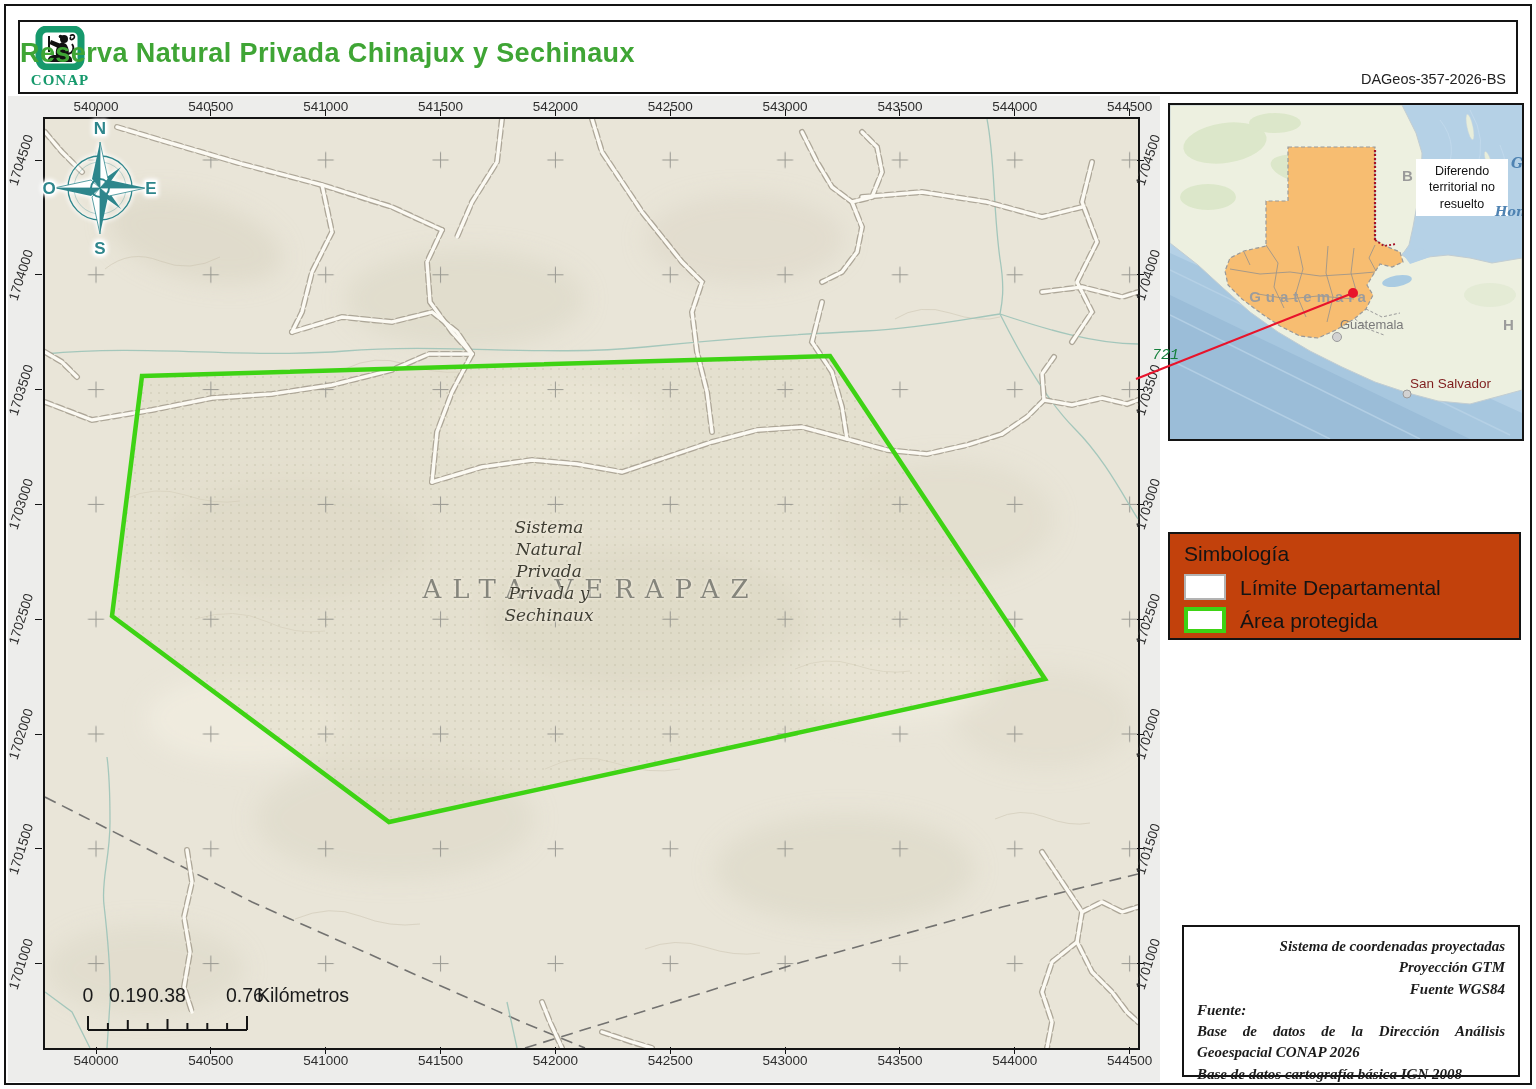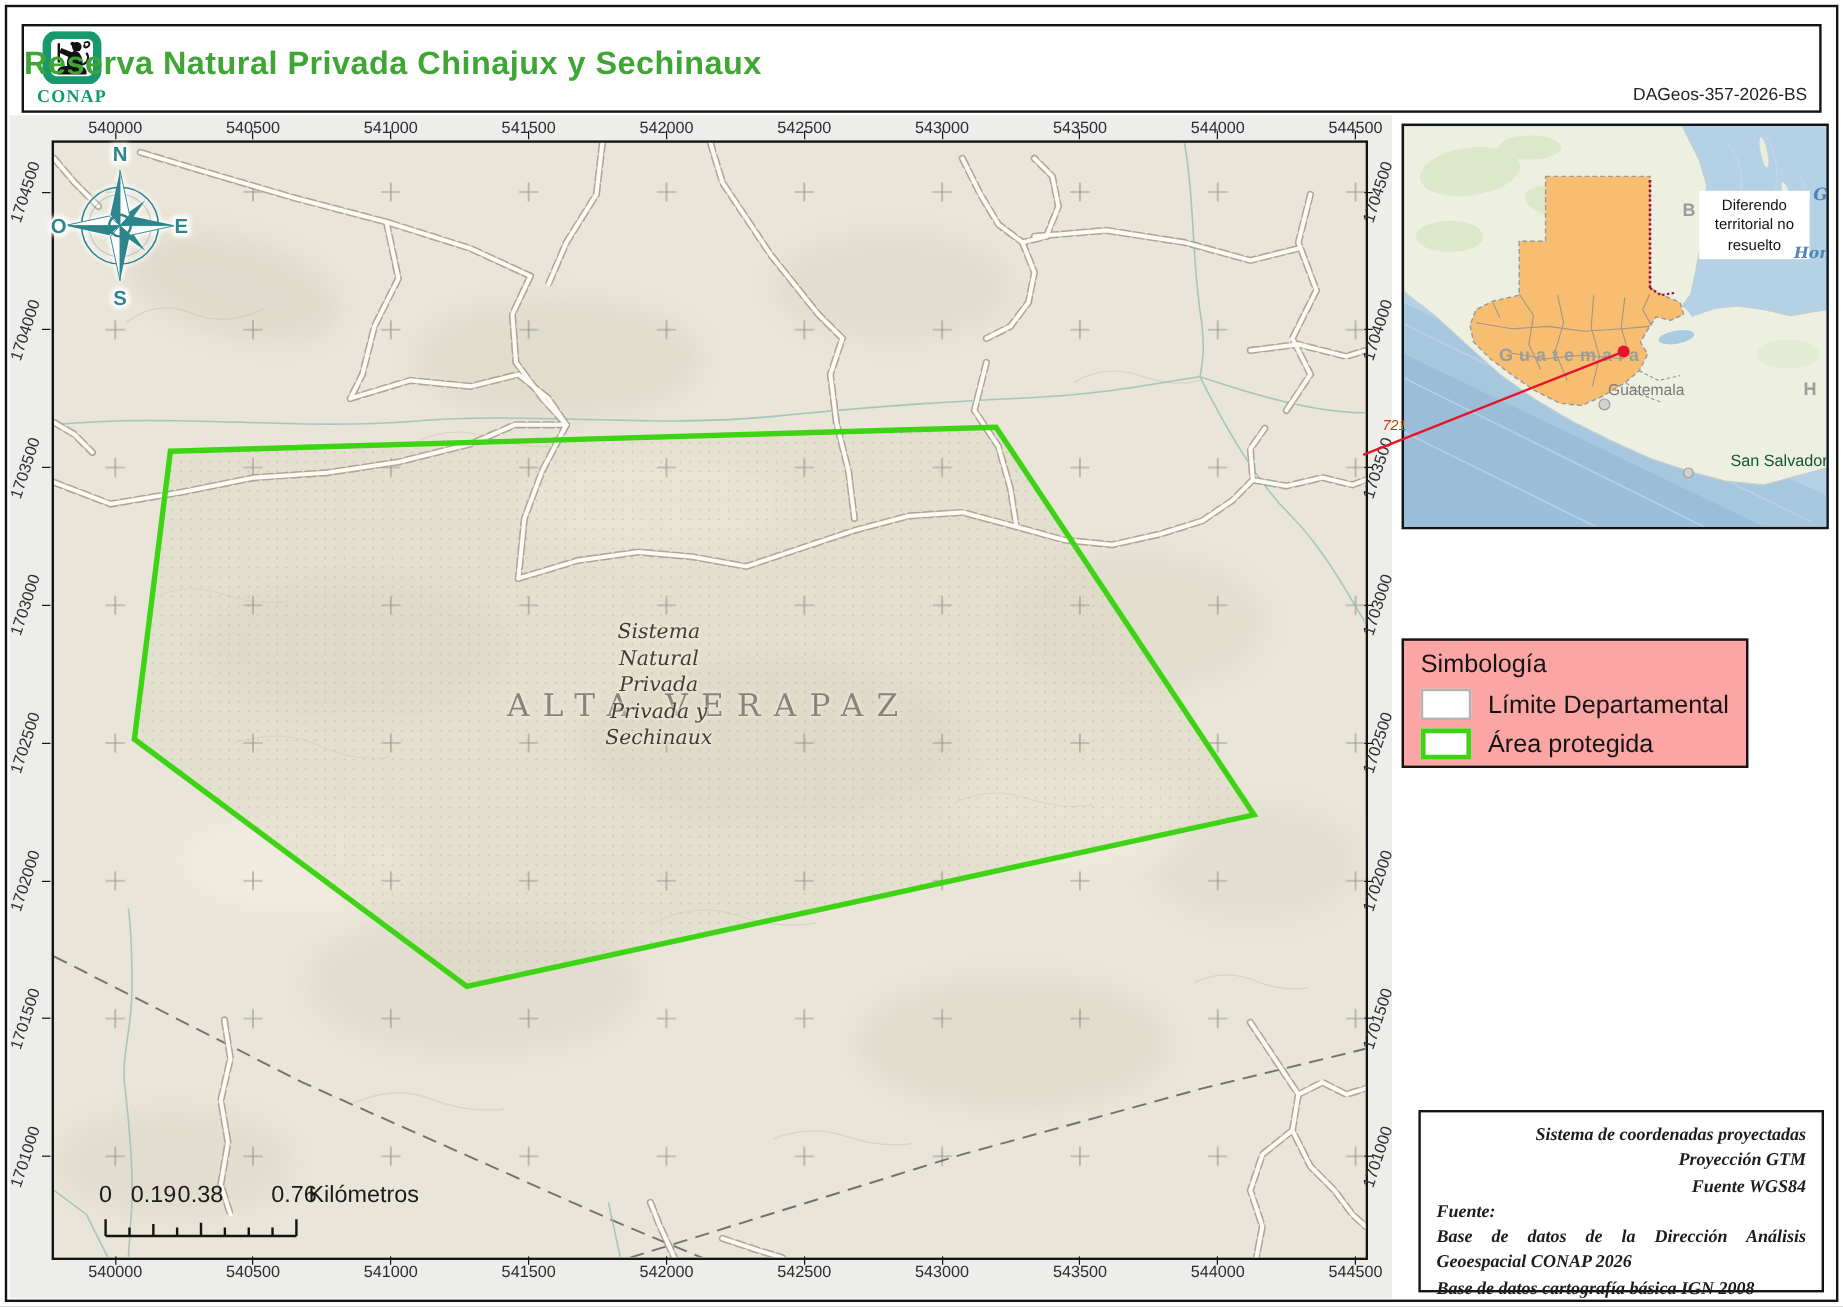--- a/index.html
+++ b/index.html
@@ -46,39 +46,39 @@
 
   .pa-stroke{stroke:var(--pa-green,#3ed314);}
 
   
   #inset{position:absolute;left:1168px;top:103px;width:352px;height:334px;
          border:2px solid #141414;background:var(--sea,#b5d1e6);overflow:hidden;z-index:10;}
   .inset-label{position:absolute;white-space:nowrap;}
   .country{left:60px;top:183px;width:160px;text-align:center;font-size:15px;font-weight:bold;
            letter-spacing:5px;color:#9c9c9c;}
   .city{left:170px;top:212px;font-size:13px;color:#7a7a7a;}
-  .sansalv{left:240px;top:271px;font-size:13.5px;color:#14532d;margin-left:32px;}
+  .sansalv{left:240px;top:271px;font-size:13.5px;color:#7f1d1d;}
   .b-frag{left:232px;top:62px;font-size:15px;font-weight:bold;color:#9a9a9a;}
   .ho-frag{left:333px;top:211px;font-size:15px;font-weight:bold;letter-spacing:5px;color:#9c9c9c;}
   .hond-frag{left:325px;top:99px;font-family:"DejaVu Serif",serif;font-style:italic;font-weight:bold;
              font-size:13px;color:#4f83b2;}
   .g-frag{left:341px;top:50px;font-family:"DejaVu Serif",serif;font-style:italic;font-weight:bold;
           font-size:14px;color:#4f83b2;}
   .note-box{position:absolute;left:246px;top:54px;width:88px;background:#fff;color:#111;
             font-size:12.5px;line-height:1.3;text-align:center;padding:4px 2px;}
 
-  .frag-721{position:absolute;left:1152px;top:347px;font-family:Liberation Sans, sans-serif;font-style:italic;
-            font-size:12px;color:#c2410c;z-index:40;}
+  .frag-721{position:absolute;left:1152px;top:347px;font-family:Liberation Mono, monospace;font-style:italic;
+            font-size:15px;color:#15803d;z-index:40;}
   #leader-overlay{position:absolute;left:0;top:0;z-index:50;pointer-events:none;}
   .leader-line{stroke:var(--red,#e8132b);stroke-width:2;}
   .leader-dot{fill:var(--red,#e8132b);}
 
   
-  #legend{position:absolute;left:1168px;top:532px;width:289px;height:108px;border:2px solid #141414;
-          background:#fca5a5;box-sizing:border-box;padding:8px 14px;z-index:10;}
+  #legend{position:absolute;left:1168px;top:532px;width:353px;height:108px;border:2px solid #141414;
+          background:#c2410c;box-sizing:border-box;padding:8px 14px;z-index:10;}
   .legend-title{font-size:21px;color:#141414;margin-bottom:8px;}
   .legend-row{display:flex;align-items:flex-end;margin-bottom:7px;}
   .swatch{display:inline-block;width:38px;height:22px;background:#fff;margin-right:14px;flex:0 0 auto;}
   .swatch-gray{border:2px solid #b3b3b3;}
   .swatch-green{border:4px solid var(--pa-green,#3ed314);width:34px;height:18px;}
   .legend-row span.lbl{font-size:21px;color:#141414;}
 
   
   #credits{position:absolute;left:1182px;top:925px;width:338px;height:152px;border:2px solid #141414;
            background:#fff;box-sizing:border-box;padding:9px 13px;z-index:10;

